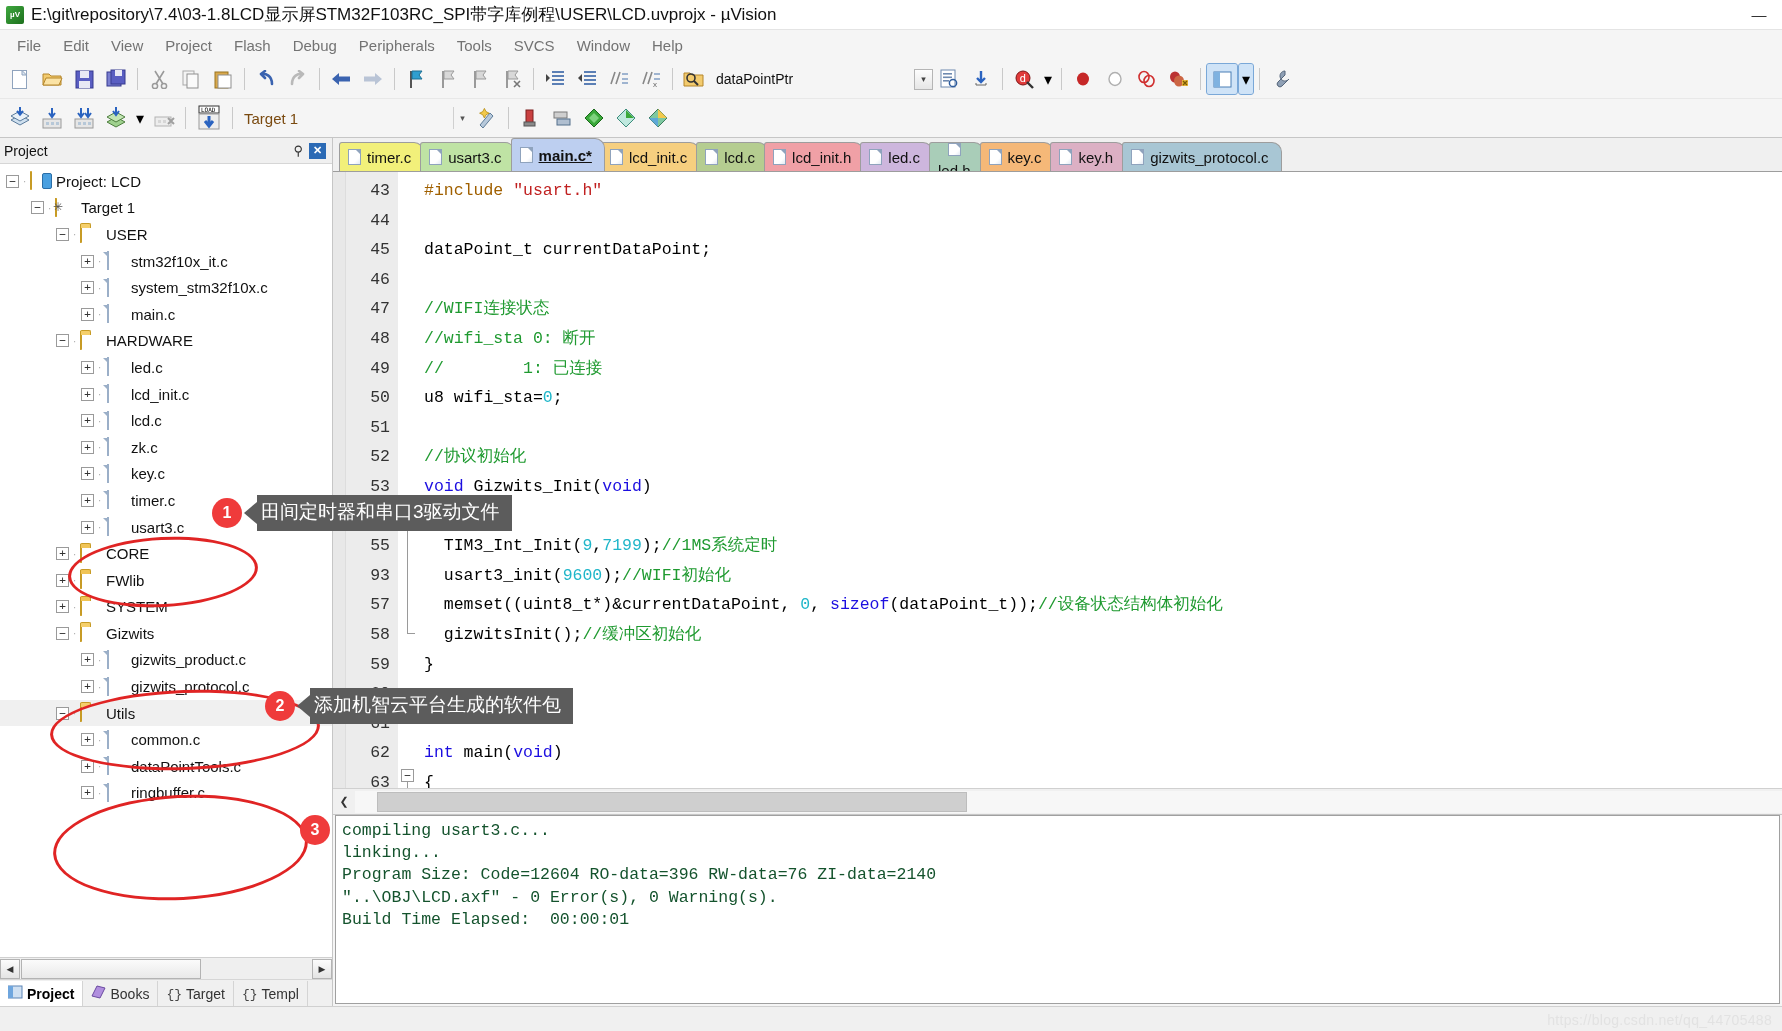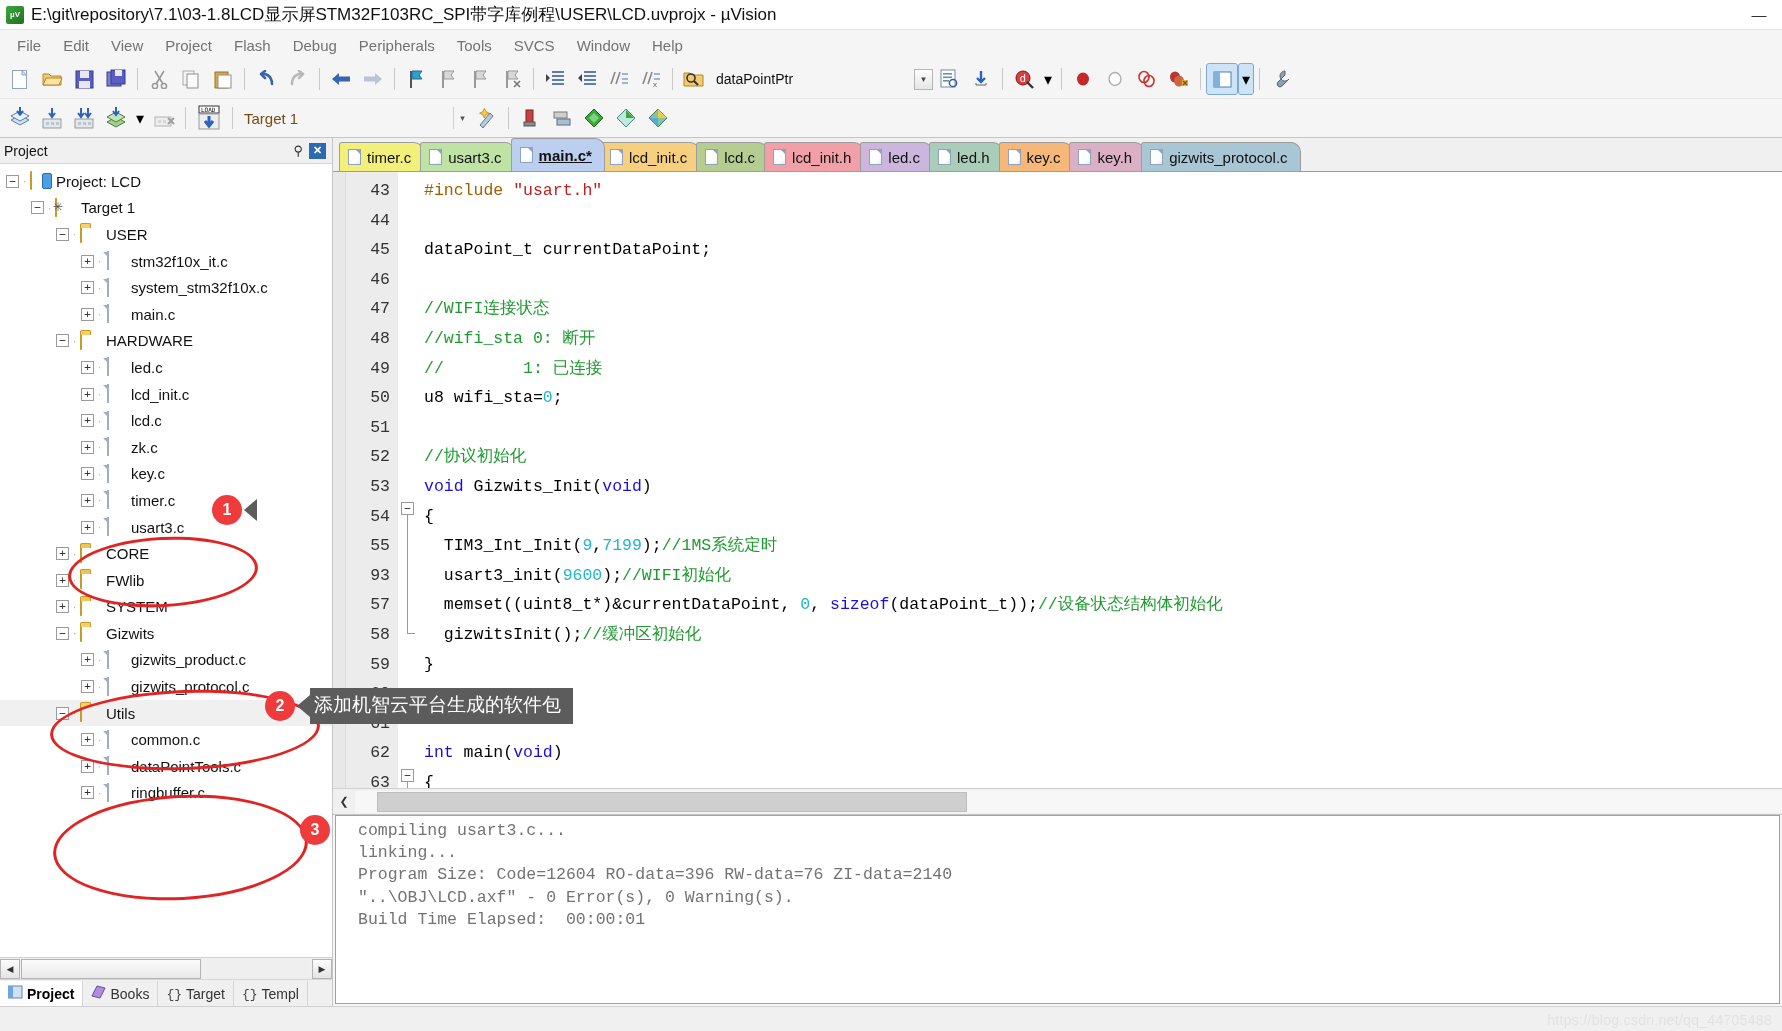--- a/index.html
+++ b/index.html
@@ -401,22 +401,22 @@
     flex: 0 0 26px;
   }
   .build-body {
     flex: 1 1 auto;
     background: #fff;
     border: 1px solid #a0a0a0;
     margin: 0 2px 2px 2px;
     font-family: "Liberation Mono", monospace;
     font-size: 16.5px;
     line-height: 22.2px;
-    padding: 4px 22px;
-    color: #737373;
+    padding: 4px 6px;
+    color: #14532d;
     overflow: hidden;
     white-space: pre;
   }
 
   
   .statusbar {
     height: 25px; background: #f0f0f0;
     border-top: 1px solid #d0d0d0;
     display: flex; align-items: center;
     flex: 0 0 25px;
@@ -467,21 +467,21 @@
     pointer-events: none;
   }
 </style>
 </head>
 <body>
 
 <div class="app">
 
   <div class="titlebar">
     <div class="app-icon"></div>
-    <div class="title-text">E:\git\repository\7.1\03-1.8LCD显示屏STM32F103RC_SPI带字库例程\USER\LCD.uvprojx - µVision</div>
+    <div class="title-text">E:\git\repository\7.4\03-1.8LCD显示屏STM32F103RC_SPI带字库例程\USER\LCD.uvprojx - µVision</div>
     <div class="win-btns">
       <div class="win-btn">—</div>
     </div>
   </div>
 
   <div class="menubar">
     <div class="menu-item">File</div>
     <div class="menu-item">Edit</div>
     <div class="menu-item">View</div>
     <div class="menu-item">Project</div>
@@ -1031,21 +1031,21 @@
             <span class="lbl">lcd.c</span>
           </div>
           <div class="etab" style="background: rgb(240, 160, 166); margin-top: 24px;">
             <span class="fico"></span>
             <span class="lbl">lcd_init.h</span>
           </div>
           <div class="etab" style="background: rgb(205, 182, 221);">
             <span class="fico"></span>
             <span class="lbl">led.c</span>
           </div>
-          <div class="etab" style="background: rgb(169, 205, 184);">
+          <div class="etab" style="background: rgb(169, 205, 184); flex-direction: column;">
             <span class="fico"></span>
             <span class="lbl">led.h</span>
           </div>
           <div class="etab" style="background: rgb(245, 184, 120);">
             <span class="fico"></span>
             <span class="lbl">key.c</span>
           </div>
           <div class="etab" style="background: rgb(220, 176, 196);">
             <span class="fico"></span>
             <span class="lbl">key.h</span>
@@ -1108,20 +1108,21 @@
     <div class="watermark">https://blog.csdn.net/qq_44705488</div>
   </div>
 
   <div class="ann-ellipse" style="left:68px; top:537px; width:190px; height:70px; transform:rotate(-3deg);"></div>
   <div class="ann-ellipse" style="left:50px; top:690px; width:270px; height:80px; transform:rotate(-2deg);"></div>
   <div class="ann-ellipse" style="left:53px; top:795px; width:255px; height:105px; transform:rotate(-3deg);"></div>
 
   <div class="ann-callout" style="left:212px; top:495px;">
     <div class="ann-badge">1</div>
     <div class="ann-arrow"></div>
+    <div class="ann-box">田间定时器和串口3驱动文件</div>
   </div>
 
   <div class="ann-callout" style="left:265px; top:688px;">
     <div class="ann-badge">2</div>
     <div class="ann-arrow"></div>
     <div class="ann-box">添加机智云平台生成的软件包</div>
   </div>
 
   <div class="ann-callout" style="left:300px; top:815px;">
     <div class="ann-badge">3</div>

